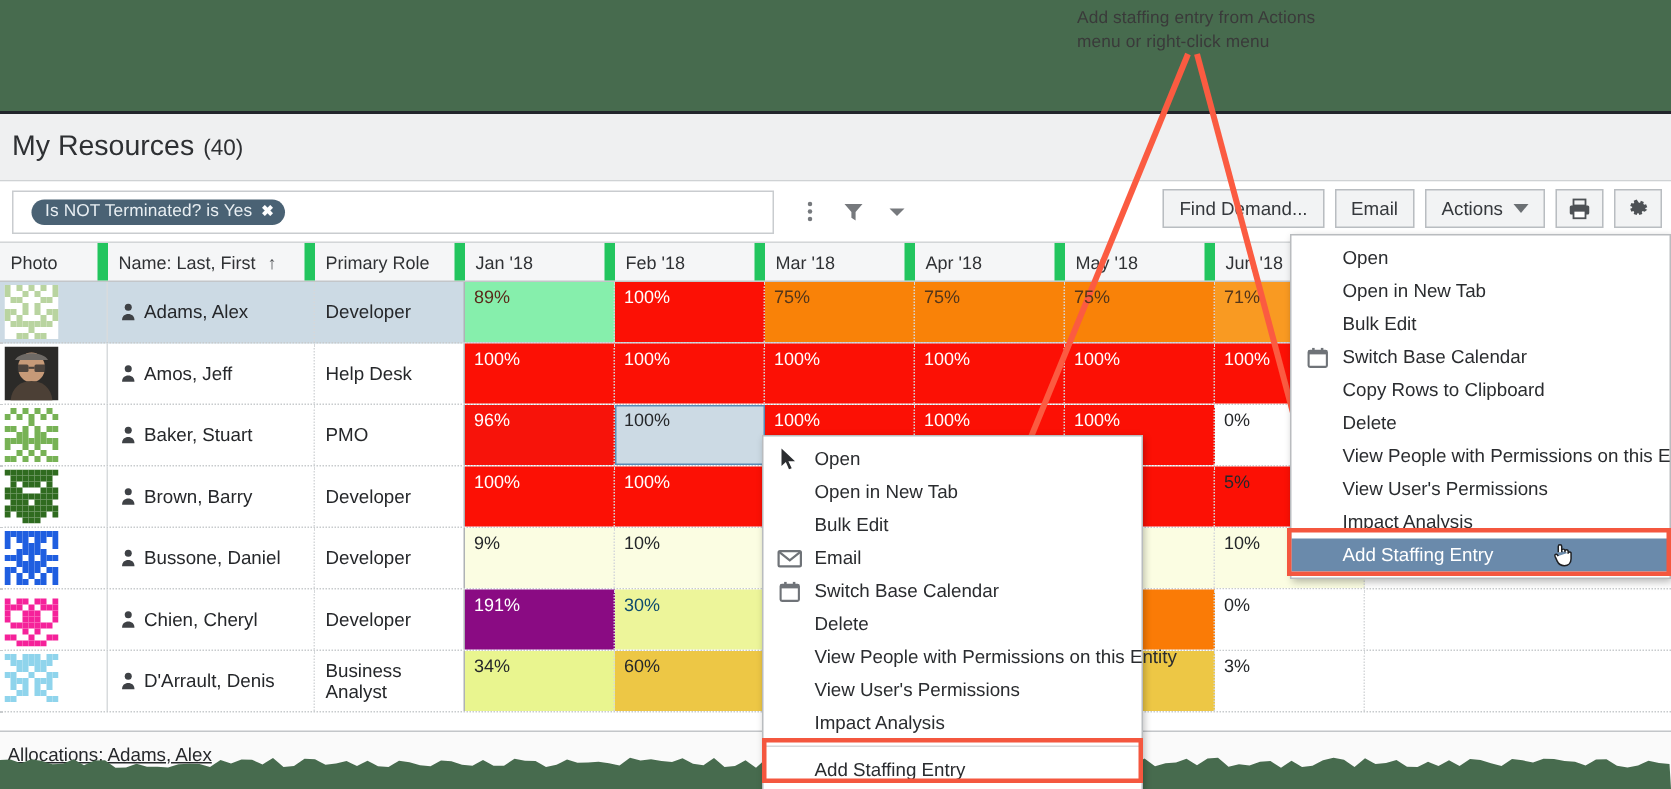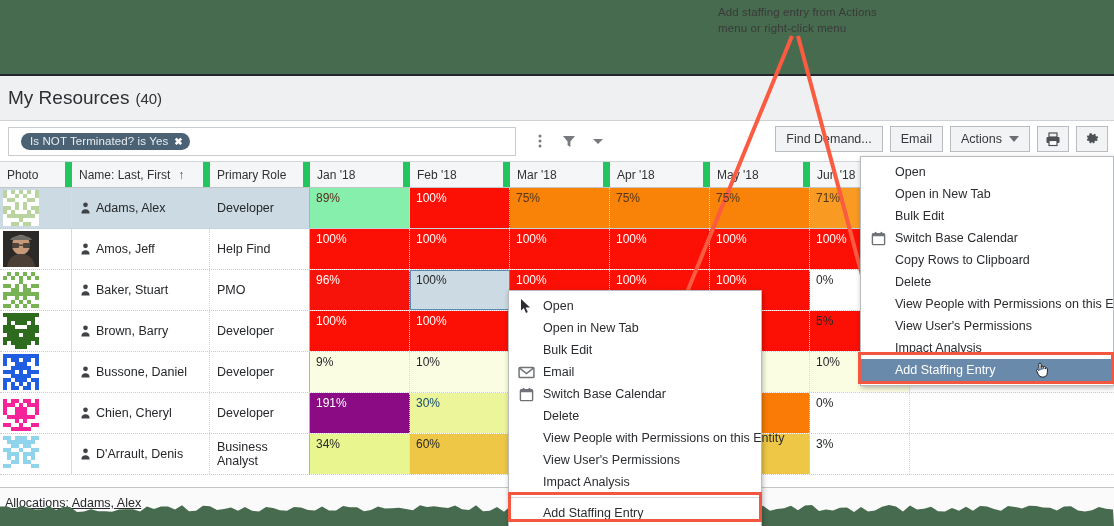--- a/index.html
+++ b/index.html
@@ -288,21 +288,21 @@
               </div>
               <div class="cell name">
                 <span>
                   <svg class="person-ico" viewBox="0 0 10 13">
                     <circle cx="5" cy="3" r="2.6" fill="#3f4246"></circle>
                     <path d="M0.4 12.6c0-3 2-4.6 4.6-4.6s4.6 1.6 4.6 4.6z" fill="#3f4246"></path>
                   </svg>
                 </span>
                 <span>Amos, Jeff</span>
               </div>
-              <div class="cell role">Help Find</div>
+              <div class="cell role">Help Desk</div>
               <div class="cell mon" style="background:#fc1005;color:#ffffff">
                 <span>100%</span>
               </div>
               <div class="cell mon" style="background:#fc1005;color:#ffffff">
                 <span>100%</span>
               </div>
               <div class="cell mon" style="background:#fc1005;color:#ffffff">
                 <span>100%</span>
               </div>
               <div class="cell mon" style="background:#fc1005;color:#ffffff">

